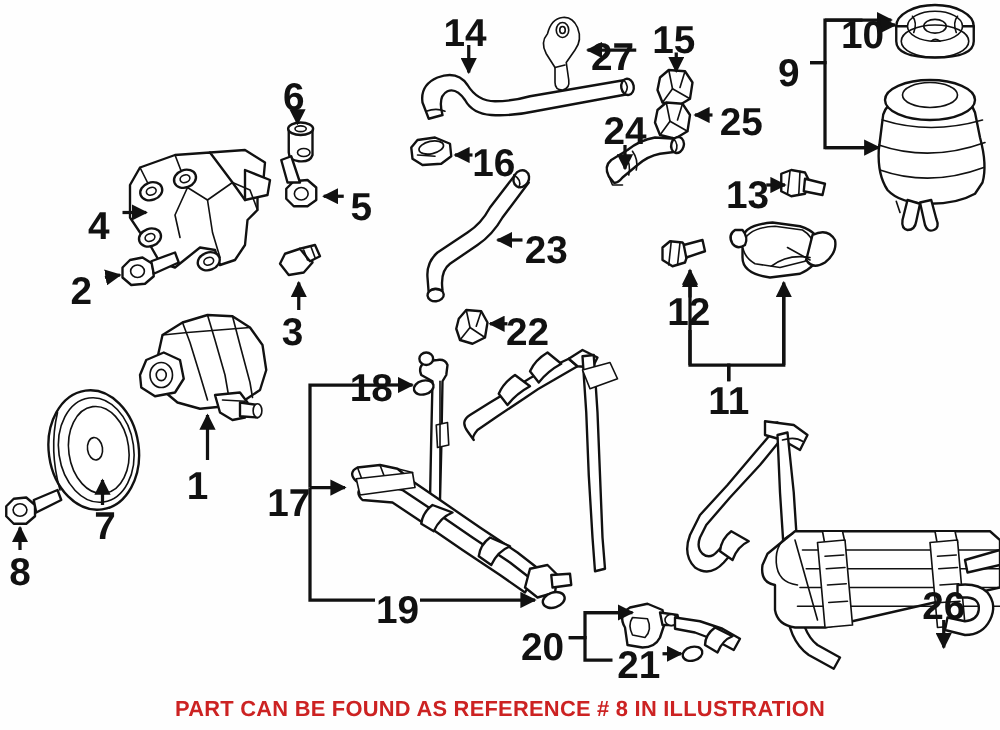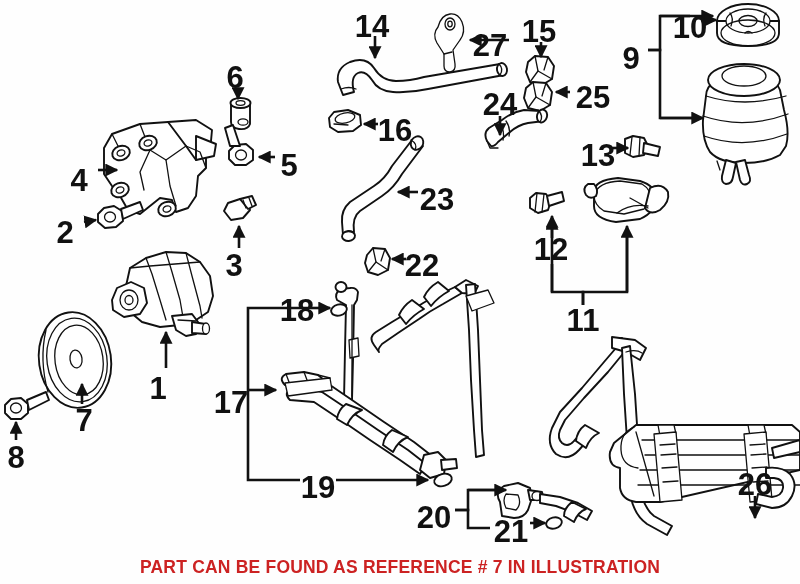--- a/index.html
+++ b/index.html
@@ -470,15 +470,15 @@
       <text class="callout-num" text-anchor="middle" x="422" y="276" fill="#111111">22</text>
       <text class="callout-num" text-anchor="middle" x="437" y="210" fill="#111111">23</text>
       <text class="callout-num" text-anchor="middle" x="500" y="115" fill="#111111">24</text>
       <text class="callout-num" text-anchor="middle" x="593" y="108" fill="#111111">25</text>
       <text class="callout-num" text-anchor="middle" x="755" y="495" fill="#111111">26</text>
       <text class="callout-num" text-anchor="middle" x="490" y="56" fill="#111111">27</text>
     </g>
 
   </svg>
 
-  <div id="footer-note" style="color: rgb(204, 34, 34);">PART CAN BE FOUND AS REFERENCE # 7 IN ILLUSTRATION</div>
+  <div id="footer-note" style="color: rgb(204, 34, 34);">PART CAN BE FOUND AS REFERENCE # 8 IN ILLUSTRATION</div>
 
 </div>
 
 </body></html>

